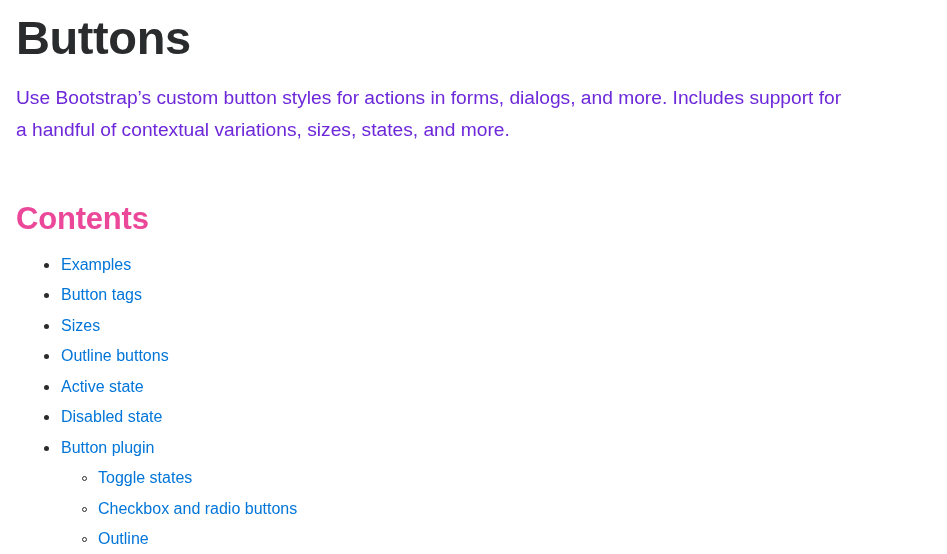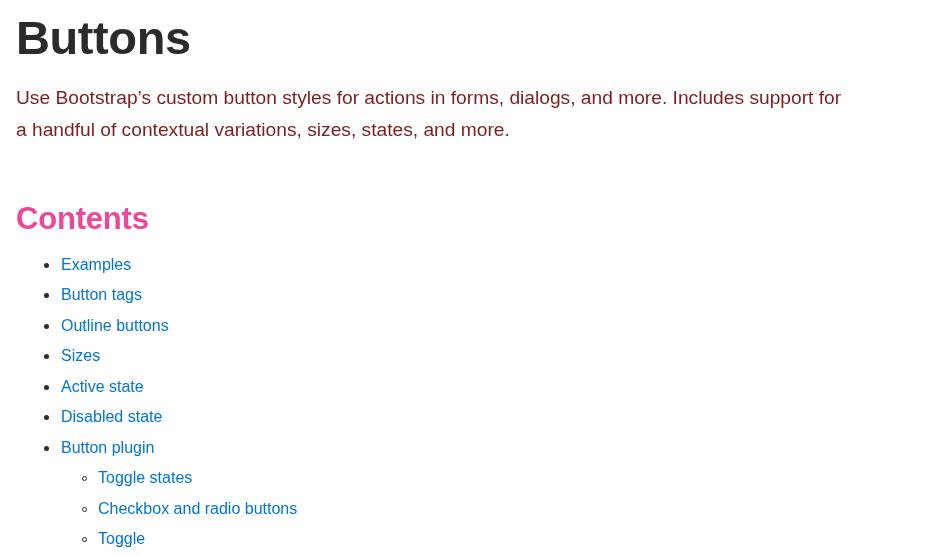--- a/index.html
+++ b/index.html
@@ -26,21 +26,21 @@
     font-weight: bold;
     color: #292b2c;
     margin: 0;
     padding-top: 12px;
     letter-spacing: -0.4px;
   }
   .lead {
     font-size: 19.2px;
     line-height: 32px;
     font-weight: 300;
-    color: #7f1d1d;
+    color: #6d28d9;
     margin: 18px 0 0 0;
     max-width: 915px;
   }
   .section-title {
     font-size: 31px;
     line-height: 1.1;
     font-weight: bold;
     color: #ec4899;
     margin: 56px 0 0 0;
     letter-spacing: -0.2px;
@@ -121,26 +121,26 @@
       <a class="toc-link" href="#">Examples</a>
     </li>
 
     <li>
       <span class="marker"></span>
       <a class="toc-link" href="#">Button tags</a>
     </li>
 
     <li>
       <span class="marker"></span>
-      <a class="toc-link" href="#">Outline buttons</a>
+      <a class="toc-link" href="#">Sizes</a>
     </li>
 
     <li>
       <span class="marker"></span>
-      <a class="toc-link" href="#">Sizes</a>
+      <a class="toc-link" href="#">Outline buttons</a>
     </li>
 
     <li>
       <span class="marker"></span>
       <a class="toc-link" href="#">Active state</a>
     </li>
 
     <li>
       <span class="marker"></span>
       <a class="toc-link" href="#">Disabled state</a>
@@ -154,20 +154,20 @@
         <li>
           <span class="marker"></span>
           <a class="toc-link" href="#">Toggle states</a>
         </li>
         <li>
           <span class="marker"></span>
           <a class="toc-link" href="#">Checkbox and radio buttons</a>
         </li>
         <li>
           <span class="marker"></span>
-          <a class="toc-link" href="#">Toggle</a>
+          <a class="toc-link" href="#">Outline</a>
         </li>
       </ul>
     </li>
 
   </ul>
 
 </div>
 
 </body></html>

